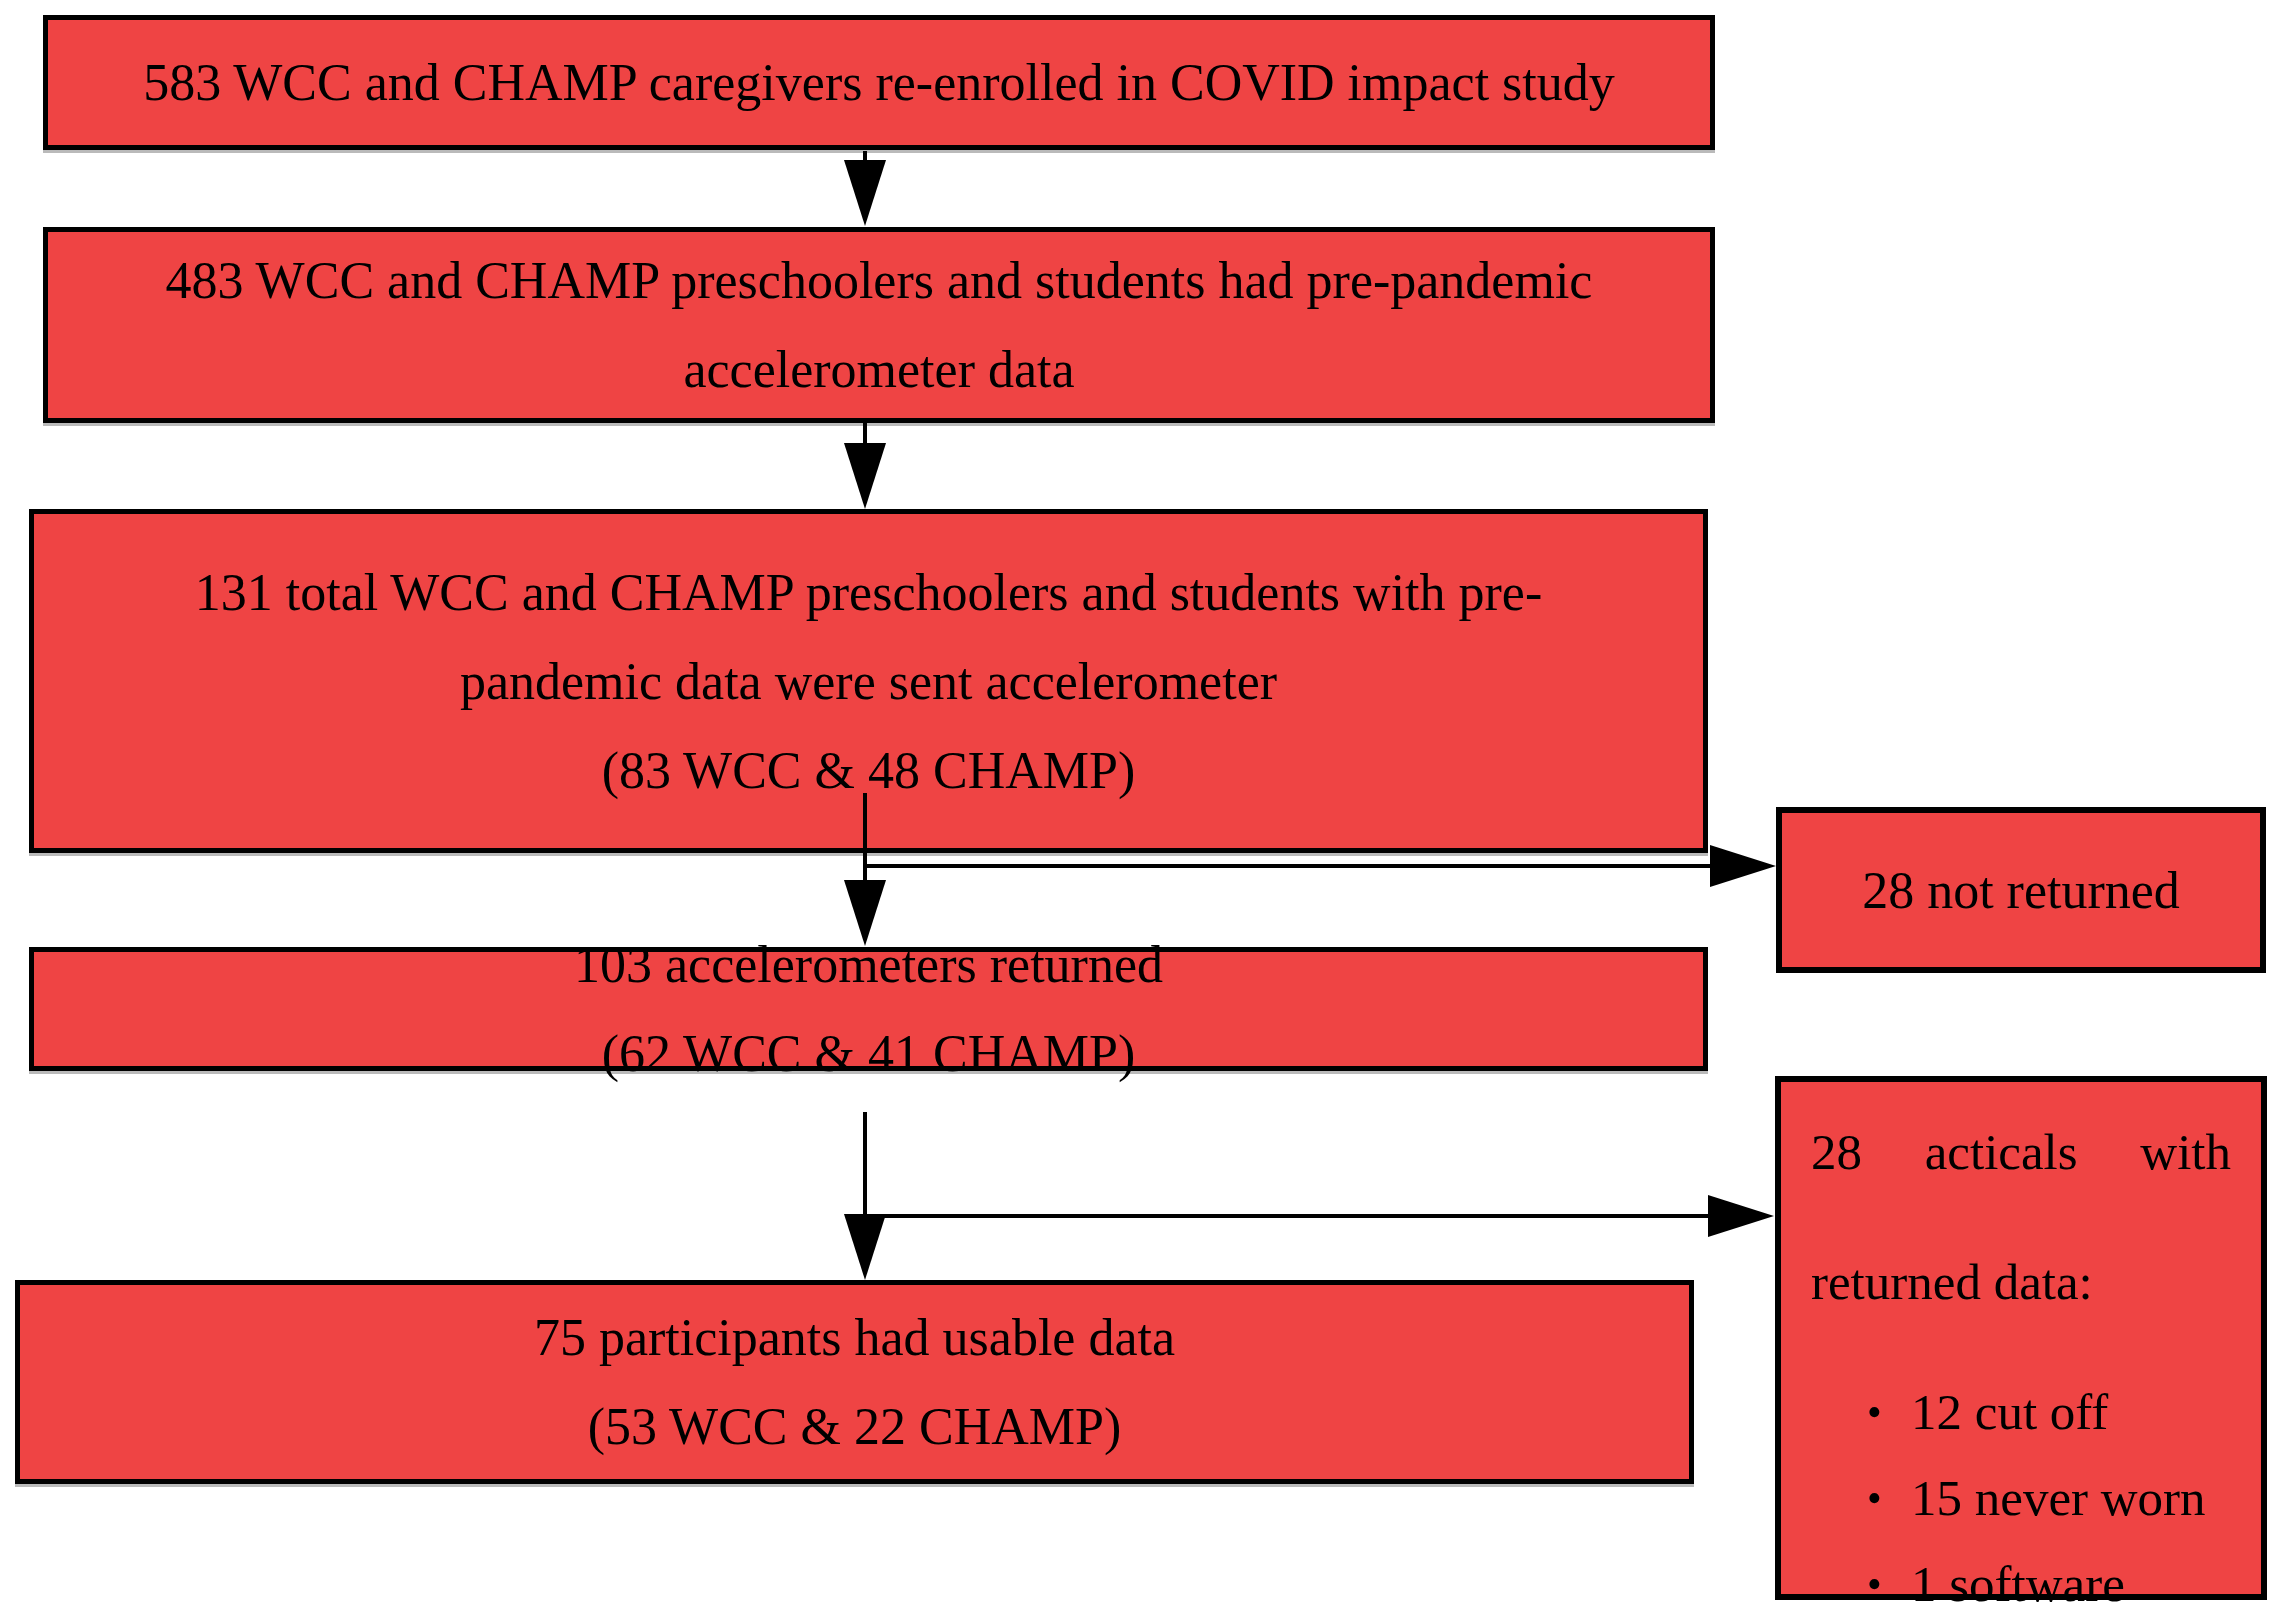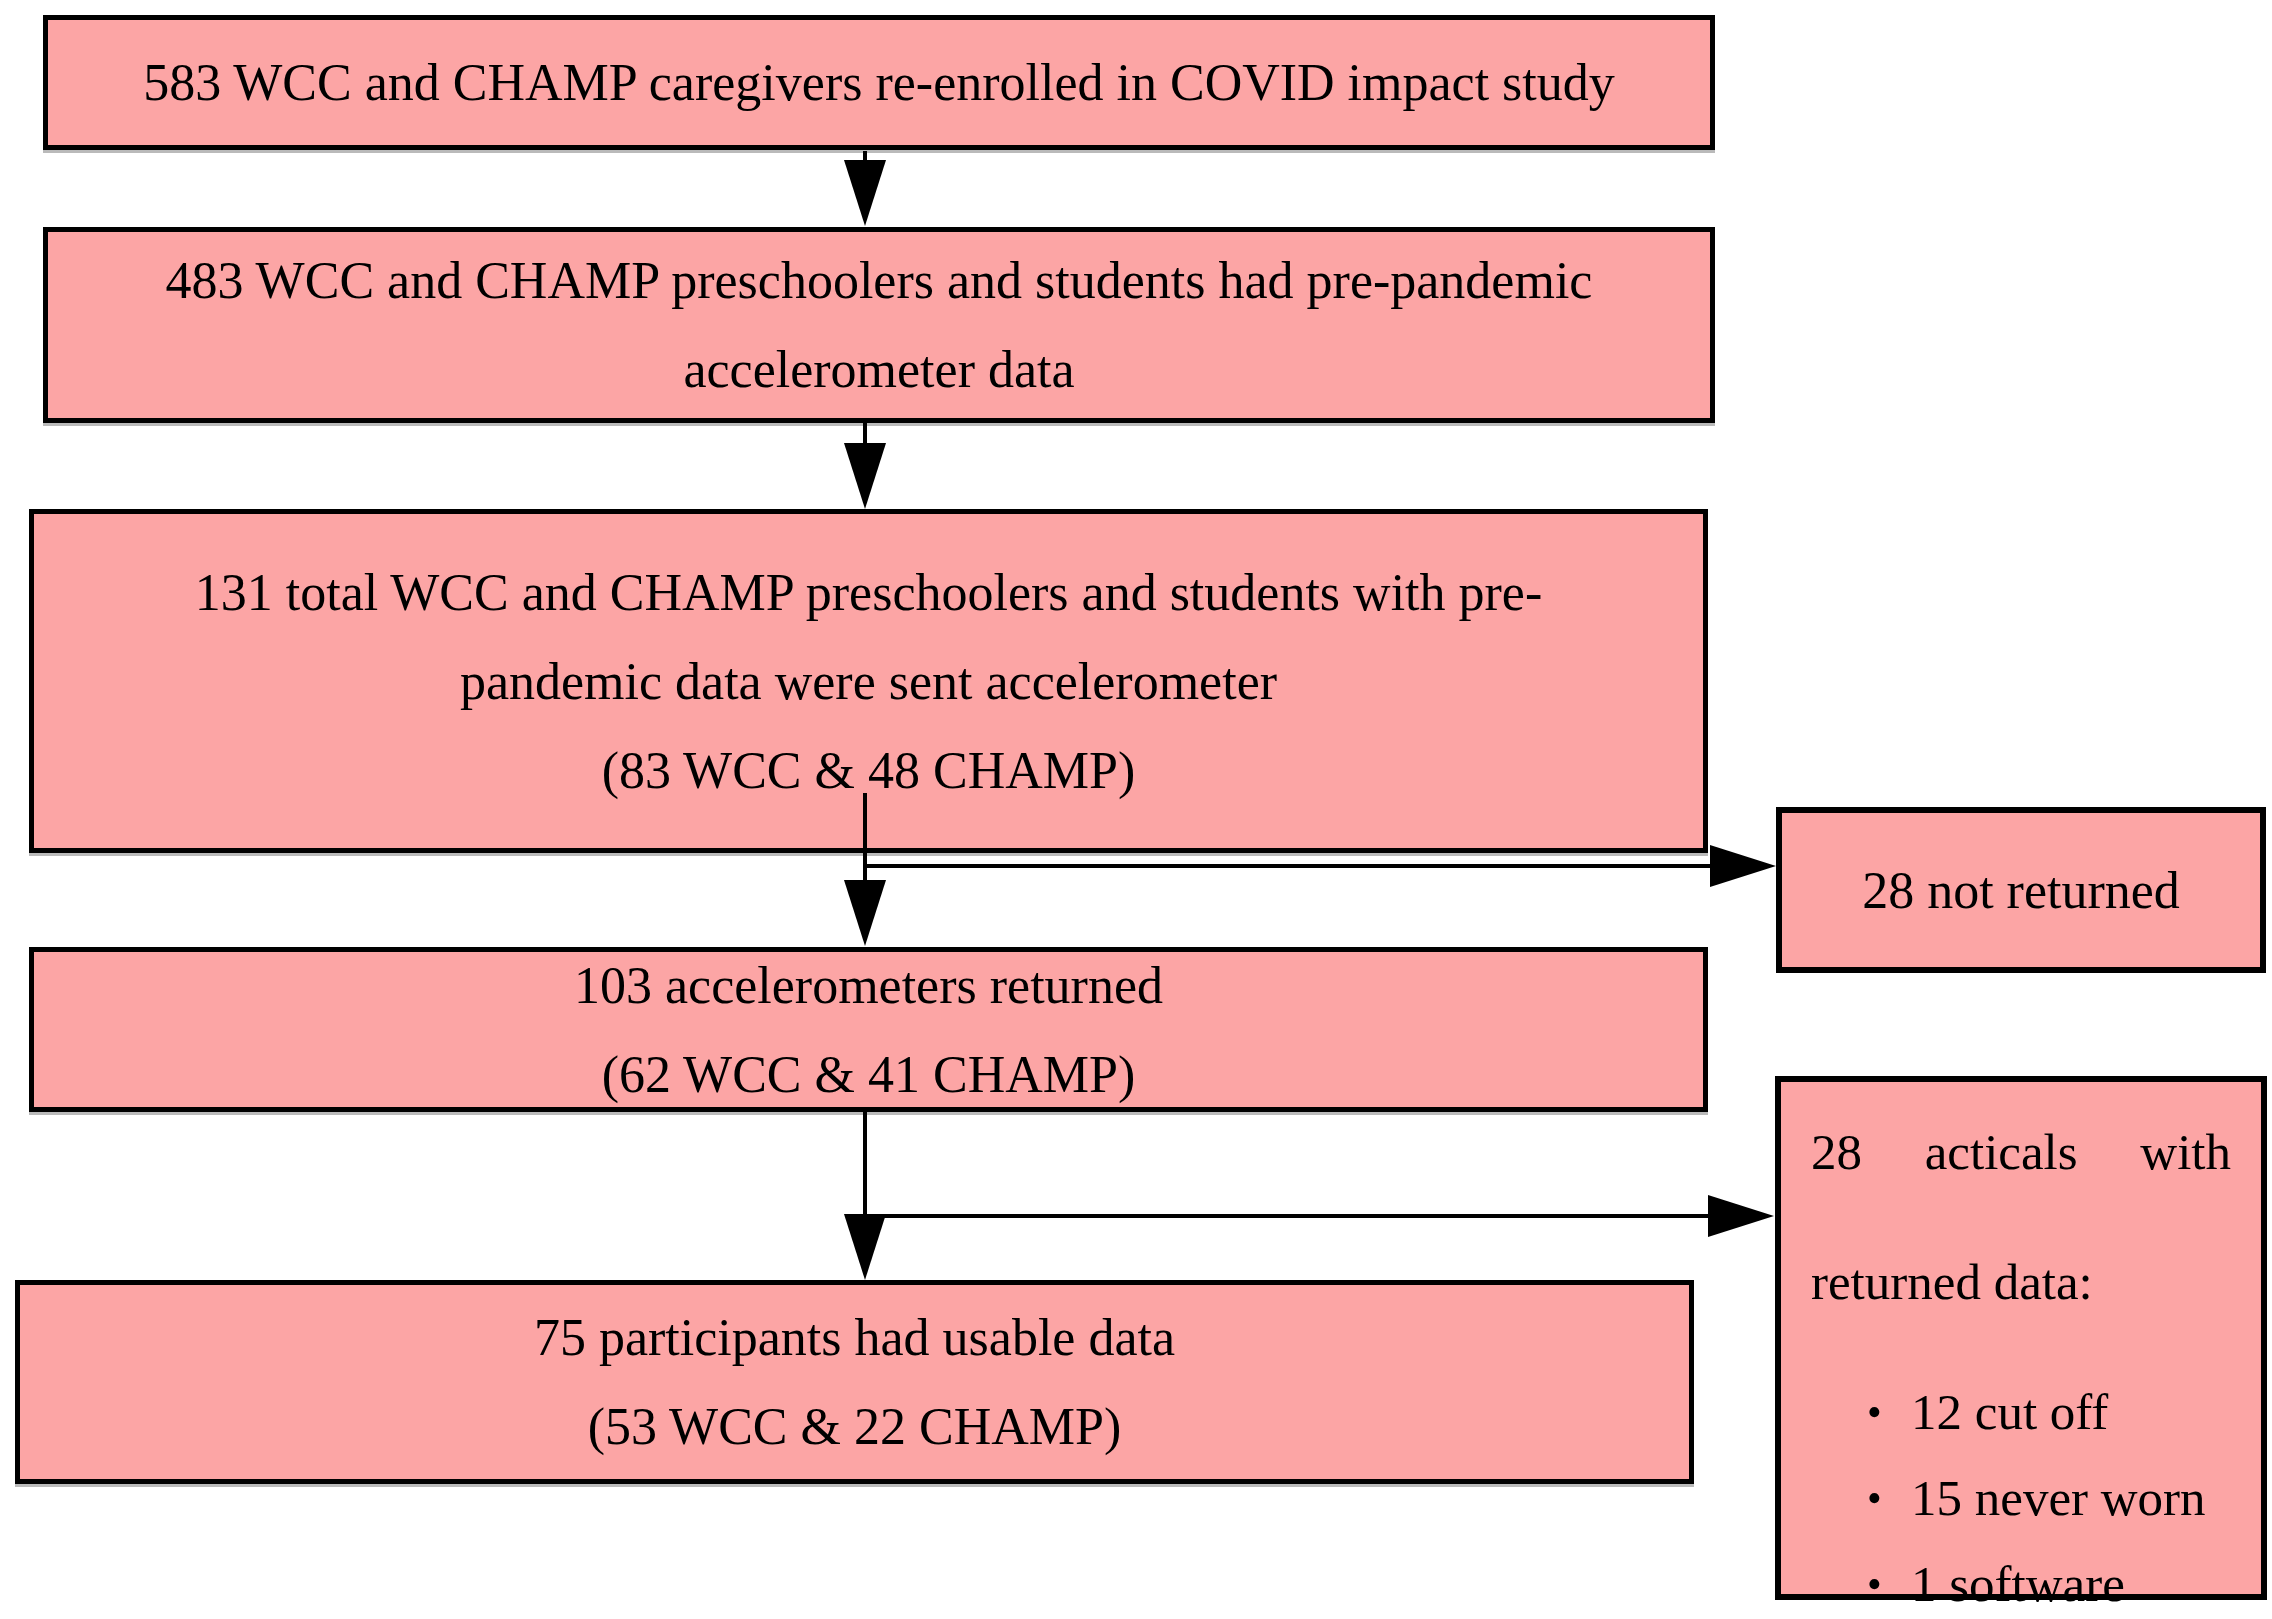--- a/index.html
+++ b/index.html
@@ -11,36 +11,36 @@
   }
   .canvas {
     position: relative;
     width: 2273px; height: 1619px;
     background: #ffffff;
     overflow: hidden;
   }
   
   .fbox {
     position: absolute;
-    background: #fca5a5;
+    background: #ef4444;
     border: 5.3px solid #000000;
     display: flex;
     flex-direction: column;
     justify-content: center;
     align-items: center;
     text-align: center;
     font-size: 52px;
     box-shadow: 0 3px 0 rgba(130,130,130,0.55);
   }
   .fbox .line { line-height: 89px; white-space: nowrap; }
 
   #box-enrolled          { left:   43px; top:   15.4px; width: 1672px; height: 135px; }
   #box-prepandemic-data  { left:   43px; top:  227px; width: 1672px; height: 196px; }
   #box-sent-accelerometer{ left:   29px; top:  509px; width: 1679px; height: 344px; }
-  #box-returned          { left:   29px; top: 947px; width: 1679px; height: 165px; }
+  #box-returned          { left:   29px; top: 947px; width: 1679px; height: 124px; }
   #box-usable-data       { left:   15px; top: 1280px; width: 1679px; height: 204px; }
 
   #box-not-returned {
     left: 1776px; top: 807px; width: 490px; height: 166px;
     border-width: 6px; box-shadow: none;
   }
   #box-unusable-data {
     left: 1775px; top: 1076px; width: 492px; height: 524px;
     border-width: 6px; box-shadow: none;
     justify-content: flex-start;

